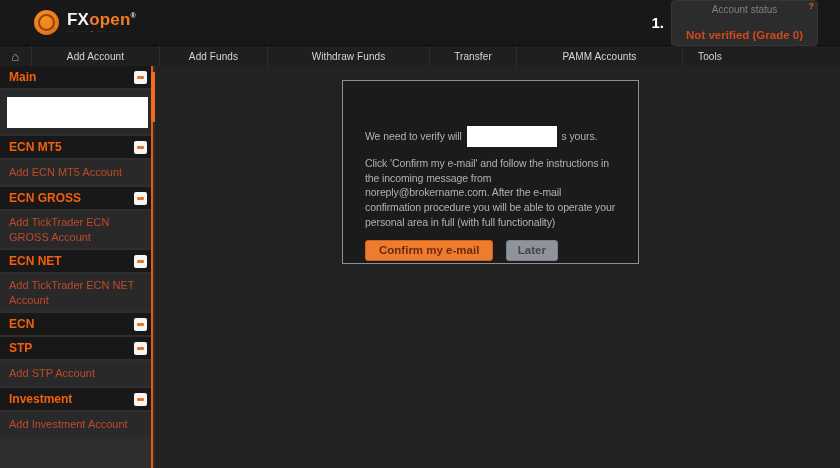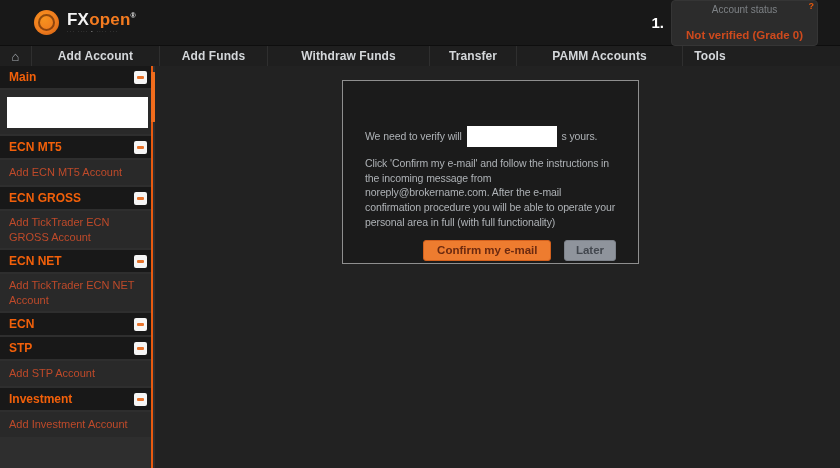--- a/index.html
+++ b/index.html
@@ -26,21 +26,21 @@
                 padding:3px 14px 4px; margin-right:22px; text-align:center; min-width:104px; }
   .status-label { display:block; color:#7d8185; font-size:10px; }
   .status-value { display:block; color:#cf4a1d; font-size:11.5px; font-weight:700; margin-top:14px; }
   .status-help { position:absolute; top:0px; right:3px; color:#e8590c; font-size:9px; font-weight:700; cursor:pointer; }
 
   
   .navbar { height:21px; background:#1f1f1f; display:flex; align-items:stretch; border-top:1px solid #0e0e0e; }
   .nav-home { width:32px; display:flex; align-items:center; justify-content:center;
               color:#a8adb3; font-size:13px; border-right:1px solid #2f2f2f; cursor:pointer; }
   .nav-item { display:flex; align-items:center; justify-content:center;
-              color:#d4d7da; font-size:12px; font-weight:700; letter-spacing:.1px;
+              color:#d4d7da; font-size:10px; font-weight:400; letter-spacing:.1px;
               border-right:1px solid #2f2f2f; cursor:pointer; }
   .nav-item:last-child { border-right:none; }
   .w1{width:128px}.w2{width:108px}.w3{width:162px}.w4{width:87px}.w5{width:166px}.w6{width:54px}.w7{flex:1}
 
   
   .bodyrow { display:flex; height:402px; }
 
   
   .sidebar { width:155px; background:#2e2e2e; position:relative; flex:none; }
   .s-rows { position:relative; width:153px; }
@@ -62,21 +62,21 @@
   .side-handle-dot { position:absolute; top:22px; left:4px; width:3px; height:5px; background:#8a3a07; border-radius:1px; }
 
   
   .main { flex:1; position:relative; background:#222222; }
   .dialog { position:absolute; left:187px; top:14px; width:297px; height:184px;
             background:#1b1b1b; border:1px solid #8f8f8f; padding:45px 22px 0; }
   .d-text { color:#aeb2b6; font-size:10.5px; letter-spacing:-.1px; }
   .redact-box-inline { display:inline-block; width:90px; height:21px; background:#ffffff;
                        vertical-align:-7px; margin:0 2px; }
   .d-body { margin-top:9px; line-height:1.4; }
-  .d-buttons { margin-top:11px; text-align:right; }
+  .d-buttons { margin-top:11px; text-align:left; }
   .btn-confirm { display:inline-block; background:#ee7c2f; color:#6b2a10; border:1px solid #d2601d;
                  border-radius:3px; font-size:11.5px; font-weight:700; padding:3px 13px 4px;
                  font-family:"Liberation Sans", sans-serif; cursor:pointer; }
   .btn-later { display:inline-block; background:#8f949c; color:#42474e; border:1px solid #7d828a;
                border-radius:3px; font-size:11.5px; font-weight:700; padding:3px 11px 4px;
                margin-left:8px; font-family:"Liberation Sans", sans-serif; cursor:pointer; }
 </style>
 </head>
 <body>
 

